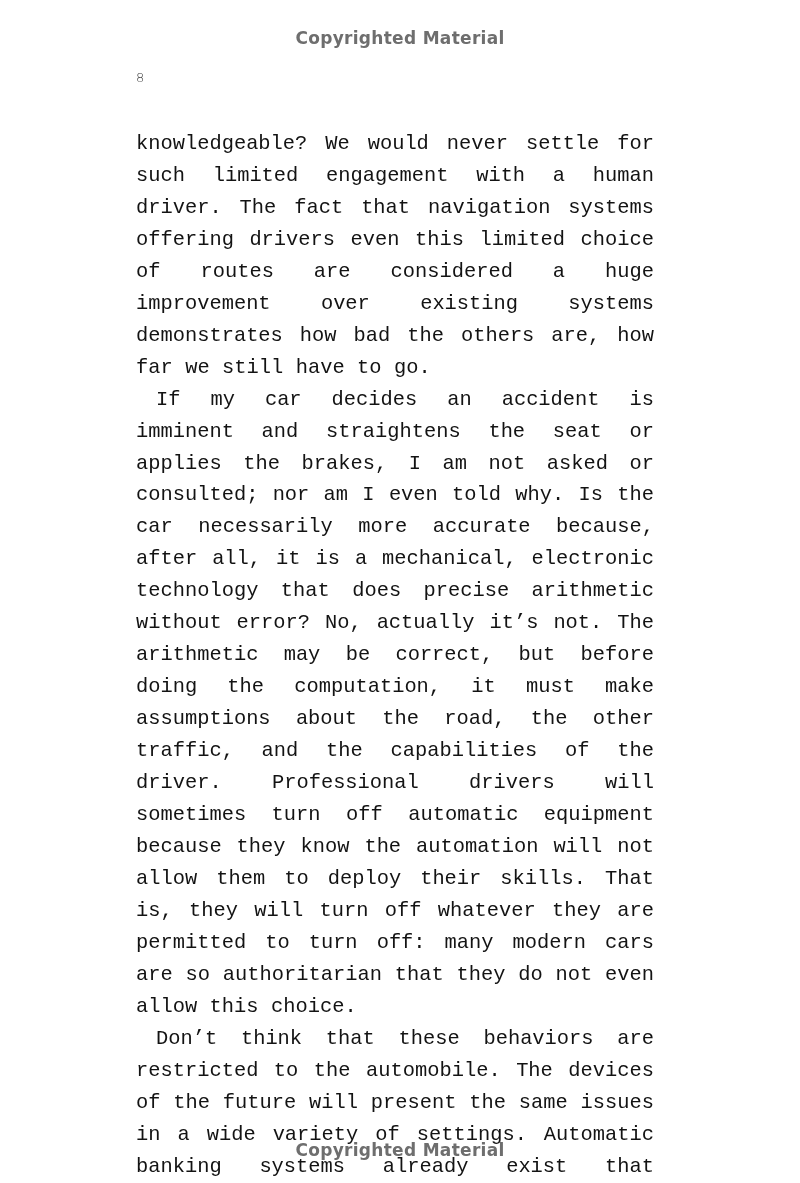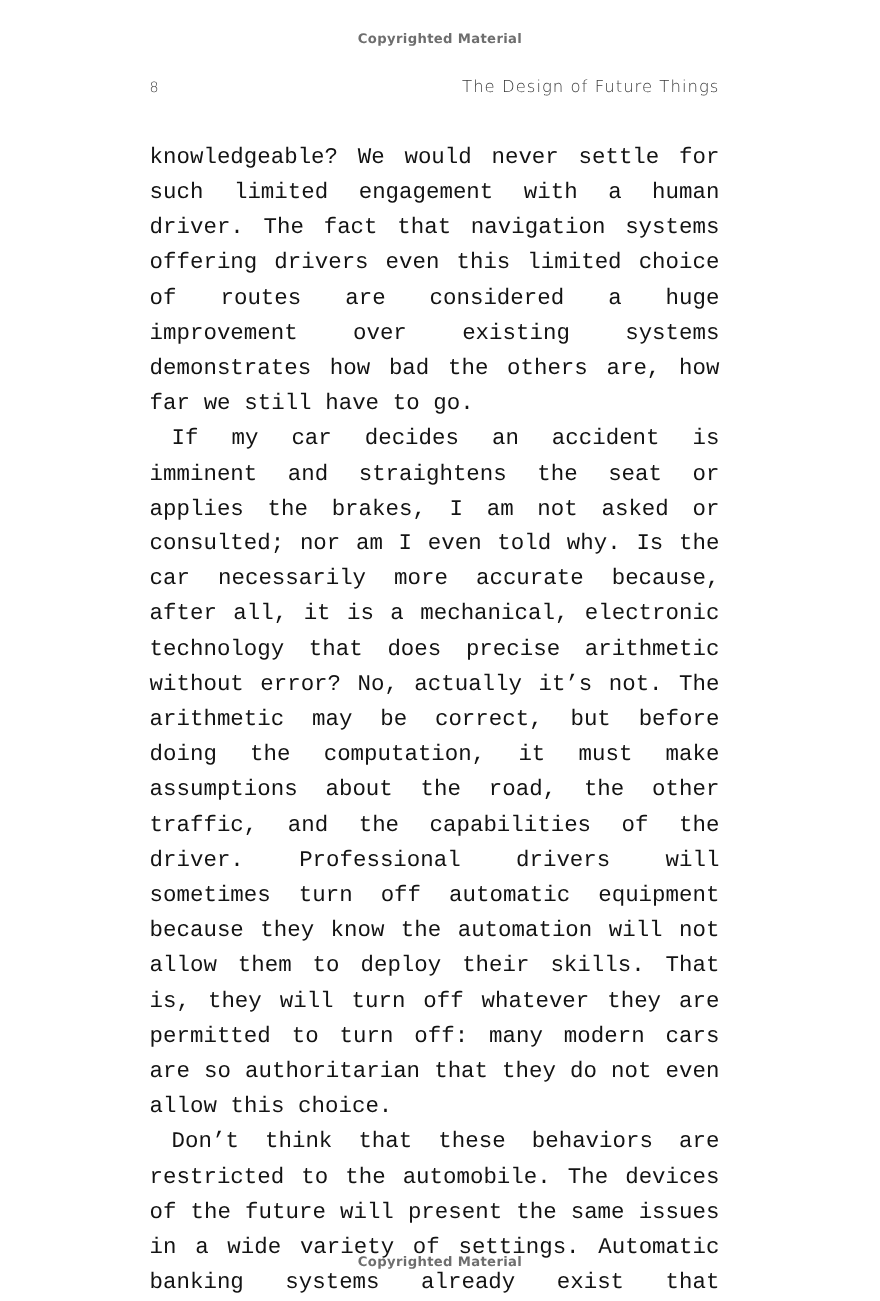--- a/index.html
+++ b/index.html
@@ -24,21 +24,21 @@
   }
 
   
   .watermark {
     position: absolute;
     left: 0;
     width: 800px;
     text-align: center;
     font-family: "DejaVu Sans", "Liberation Sans", sans-serif;
     font-weight: bold;
-    font-size: 12px;
+    font-size: 17px;
     letter-spacing: 0.3px;
     color: #6e6e6e;
     white-space: nowrap;
   }
   .watermark-top    { top: 28px; }
   .watermark-bottom { top: 1140px; }
 
   
   .running-head {
     position: absolute;
@@ -97,21 +97,20 @@
 </style>
 </head>
 <body>
 
 <div class="page">
 
   <div class="watermark watermark-top">Copyrighted Material</div>
 
   <div class="running-head">
     <span class="folio">8</span>
-    <span class="book-title">The Design of Future Things</span>
   </div>
 
   <div class="text-block">
     <p class="para">knowledgeable? We would never settle for such limited engagement with a human driver. The fact that navigation systems offering drivers even this limited choice of routes are considered a huge improvement over existing systems demonstrates how bad the others are, how far we still have to go.</p>
     <p class="para indent">If my car decides an accident is imminent and straightens the seat or applies the brakes, I am not asked or consulted; nor am I even told why. Is the car necessarily more accurate because, after all, it is a mechanical, electronic technology that does precise arithmetic without error? No, actually it’s not. The arithmetic may be correct, but before doing the computation, it must make assumptions about the road, the other traffic, and the capabilities of the driver. Professional drivers will sometimes turn off automatic equipment because they know the automation will not allow them to deploy their skills. That is, they will turn off whatever they are permitted to turn off: many modern cars are so authoritarian that they do not even allow this choice.</p>
     <p class="para indent flush-last">Don’t think that these behaviors are restricted to the automobile. The devices of the future will present the same issues in a wide variety of settings. Automatic banking systems already exist that determine whether you are eligible for a loan. Automated medical systems determine whether you should receive a particular treatment or medication. Future systems will monitor your eating, your reading, your music and television preferences. Some systems will watch where you drive, alerting the insurance company, the rental car agency, or even the police if they decide that you have violated their rules. Other systems monitor for copyright violations, making decisions about what should be permitted. In all these cases, actions are apt to be</p>
   </div>
 
   <div class="watermark watermark-bottom">Copyrighted Material</div>
 

